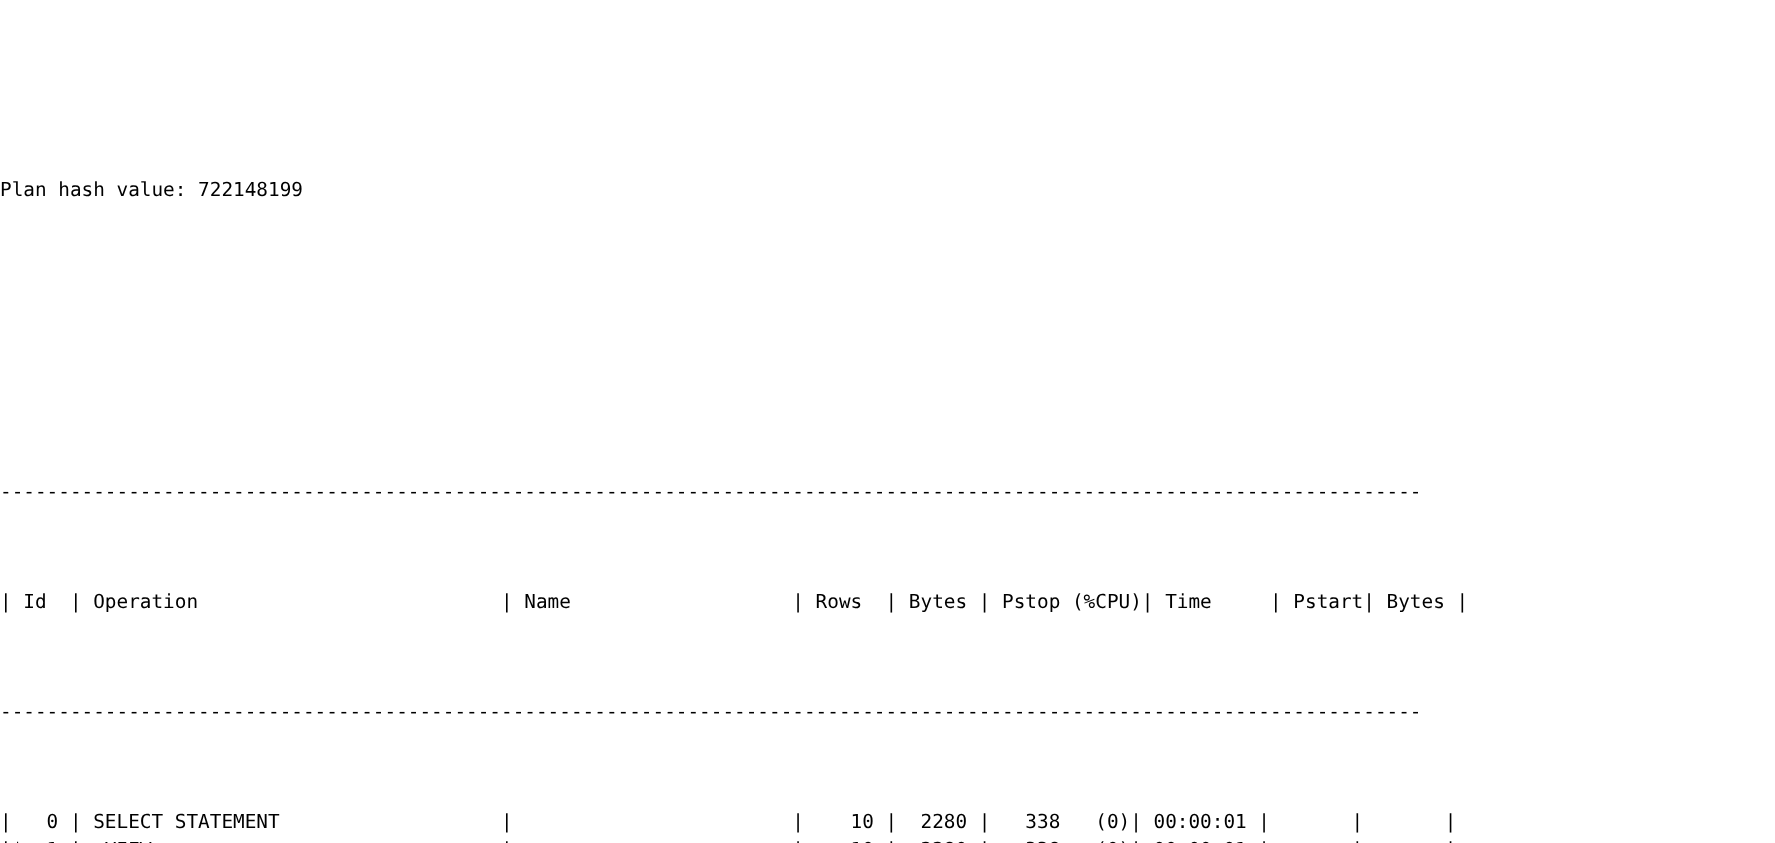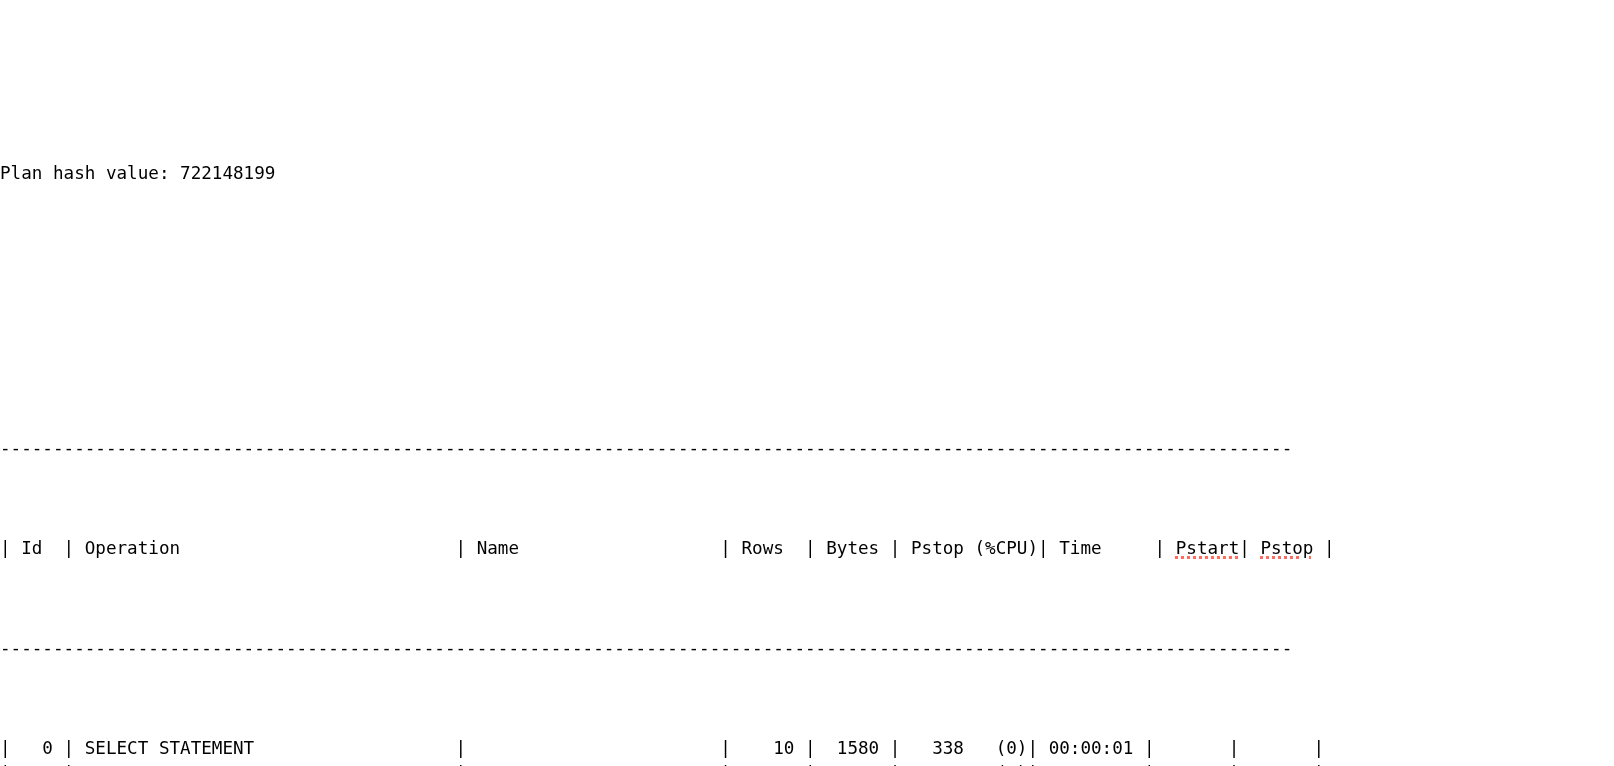--- a/index.html
+++ b/index.html
@@ -29,46 +29,45 @@
   .line {
     white-space: pre;
     height: 25px;
     display: block;
   }
   .blank {
     height: 25px;
     display: block;
   }
   .spell {
-    text-decoration: underline;
     text-decoration-style: dotted;
     text-decoration-color: #ff6b5e;
     text-decoration-thickness: 2.5px;
     text-underline-offset: 2px;
   }
 </style>
 </head>
 <body>
 
 <div id="plan-output">
 
   <span class="blank"> </span>
 
   <span class="line">Plan hash value: 722148199</span>
 
   <span class="blank"> </span>
   <span class="blank"> </span>
 
   <span class="line">--------------------------------------------------------------------------------------------------------------------------</span>
 
-  <span class="line"><span>| Id  | Operation                          | Name                   | Rows  | Bytes | Pstop (%CPU)| Time     | </span><span class="spell">Pstart</span><span>| </span><span class="spell">Pstop</span><span> |</span></span>
+  <span class="line"><span>| Id  | Operation                          | Name                   | Rows  | Bytes | Pstop (%CPU)| Time     | </span><span class="spell">Pstart</span><span>| </span><span class="spell">Bytes</span><span> |</span></span>
 
   <span class="line">--------------------------------------------------------------------------------------------------------------------------</span>
 
-  <span id="plan-rows"><span class="line">|   0 | SELECT STATEMENT                   |                        |    10 |  1580 |   338   (0)| 00:00:01 |       |       |</span><span class="line">|*  1 |  VIEW                              |                        |    10 |  2280 |   338   (0)| 00:00:01 |       |       |</span></span>
+  <span id="plan-rows"><span class="line">|   0 | SELECT STATEMENT                   |                        |    10 |  2280 |   338   (0)| 00:00:01 |       |       |</span><span class="line">|*  1 |  VIEW                              |                        |    10 |  2280 |   338   (0)| 00:00:01 |       |       |</span></span>
 
   
 
   
 
   
   
 
   
 

